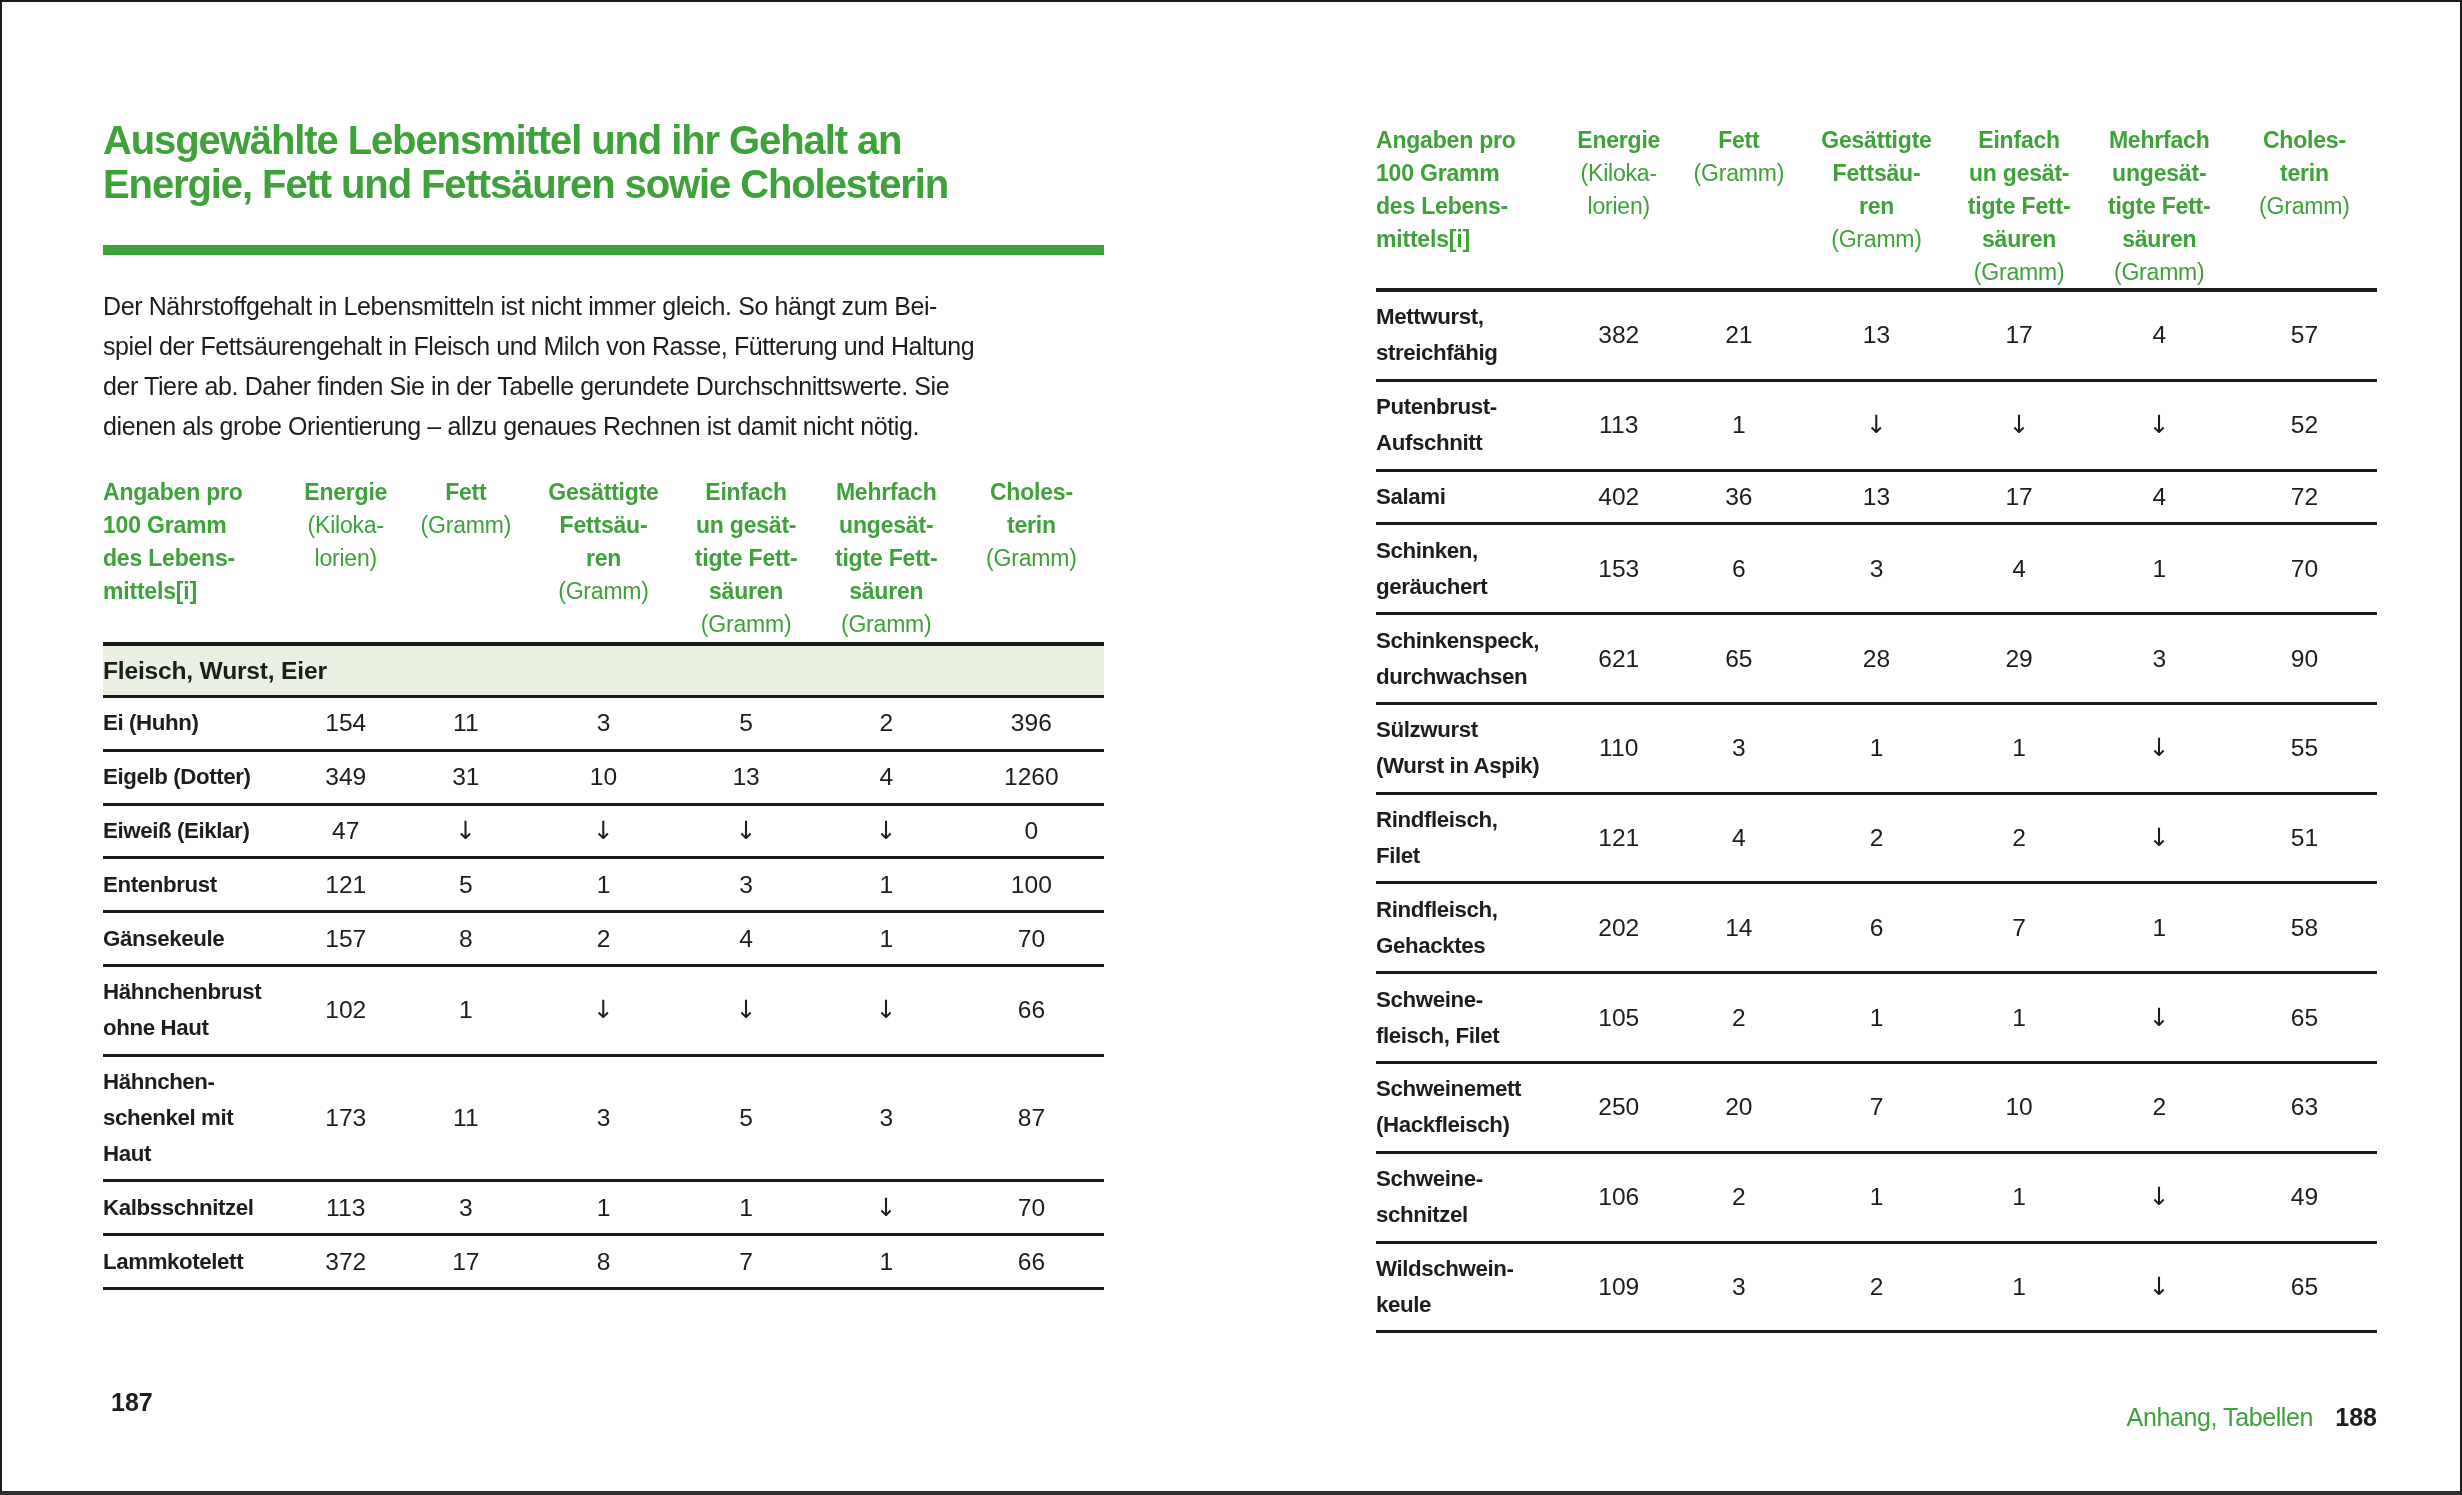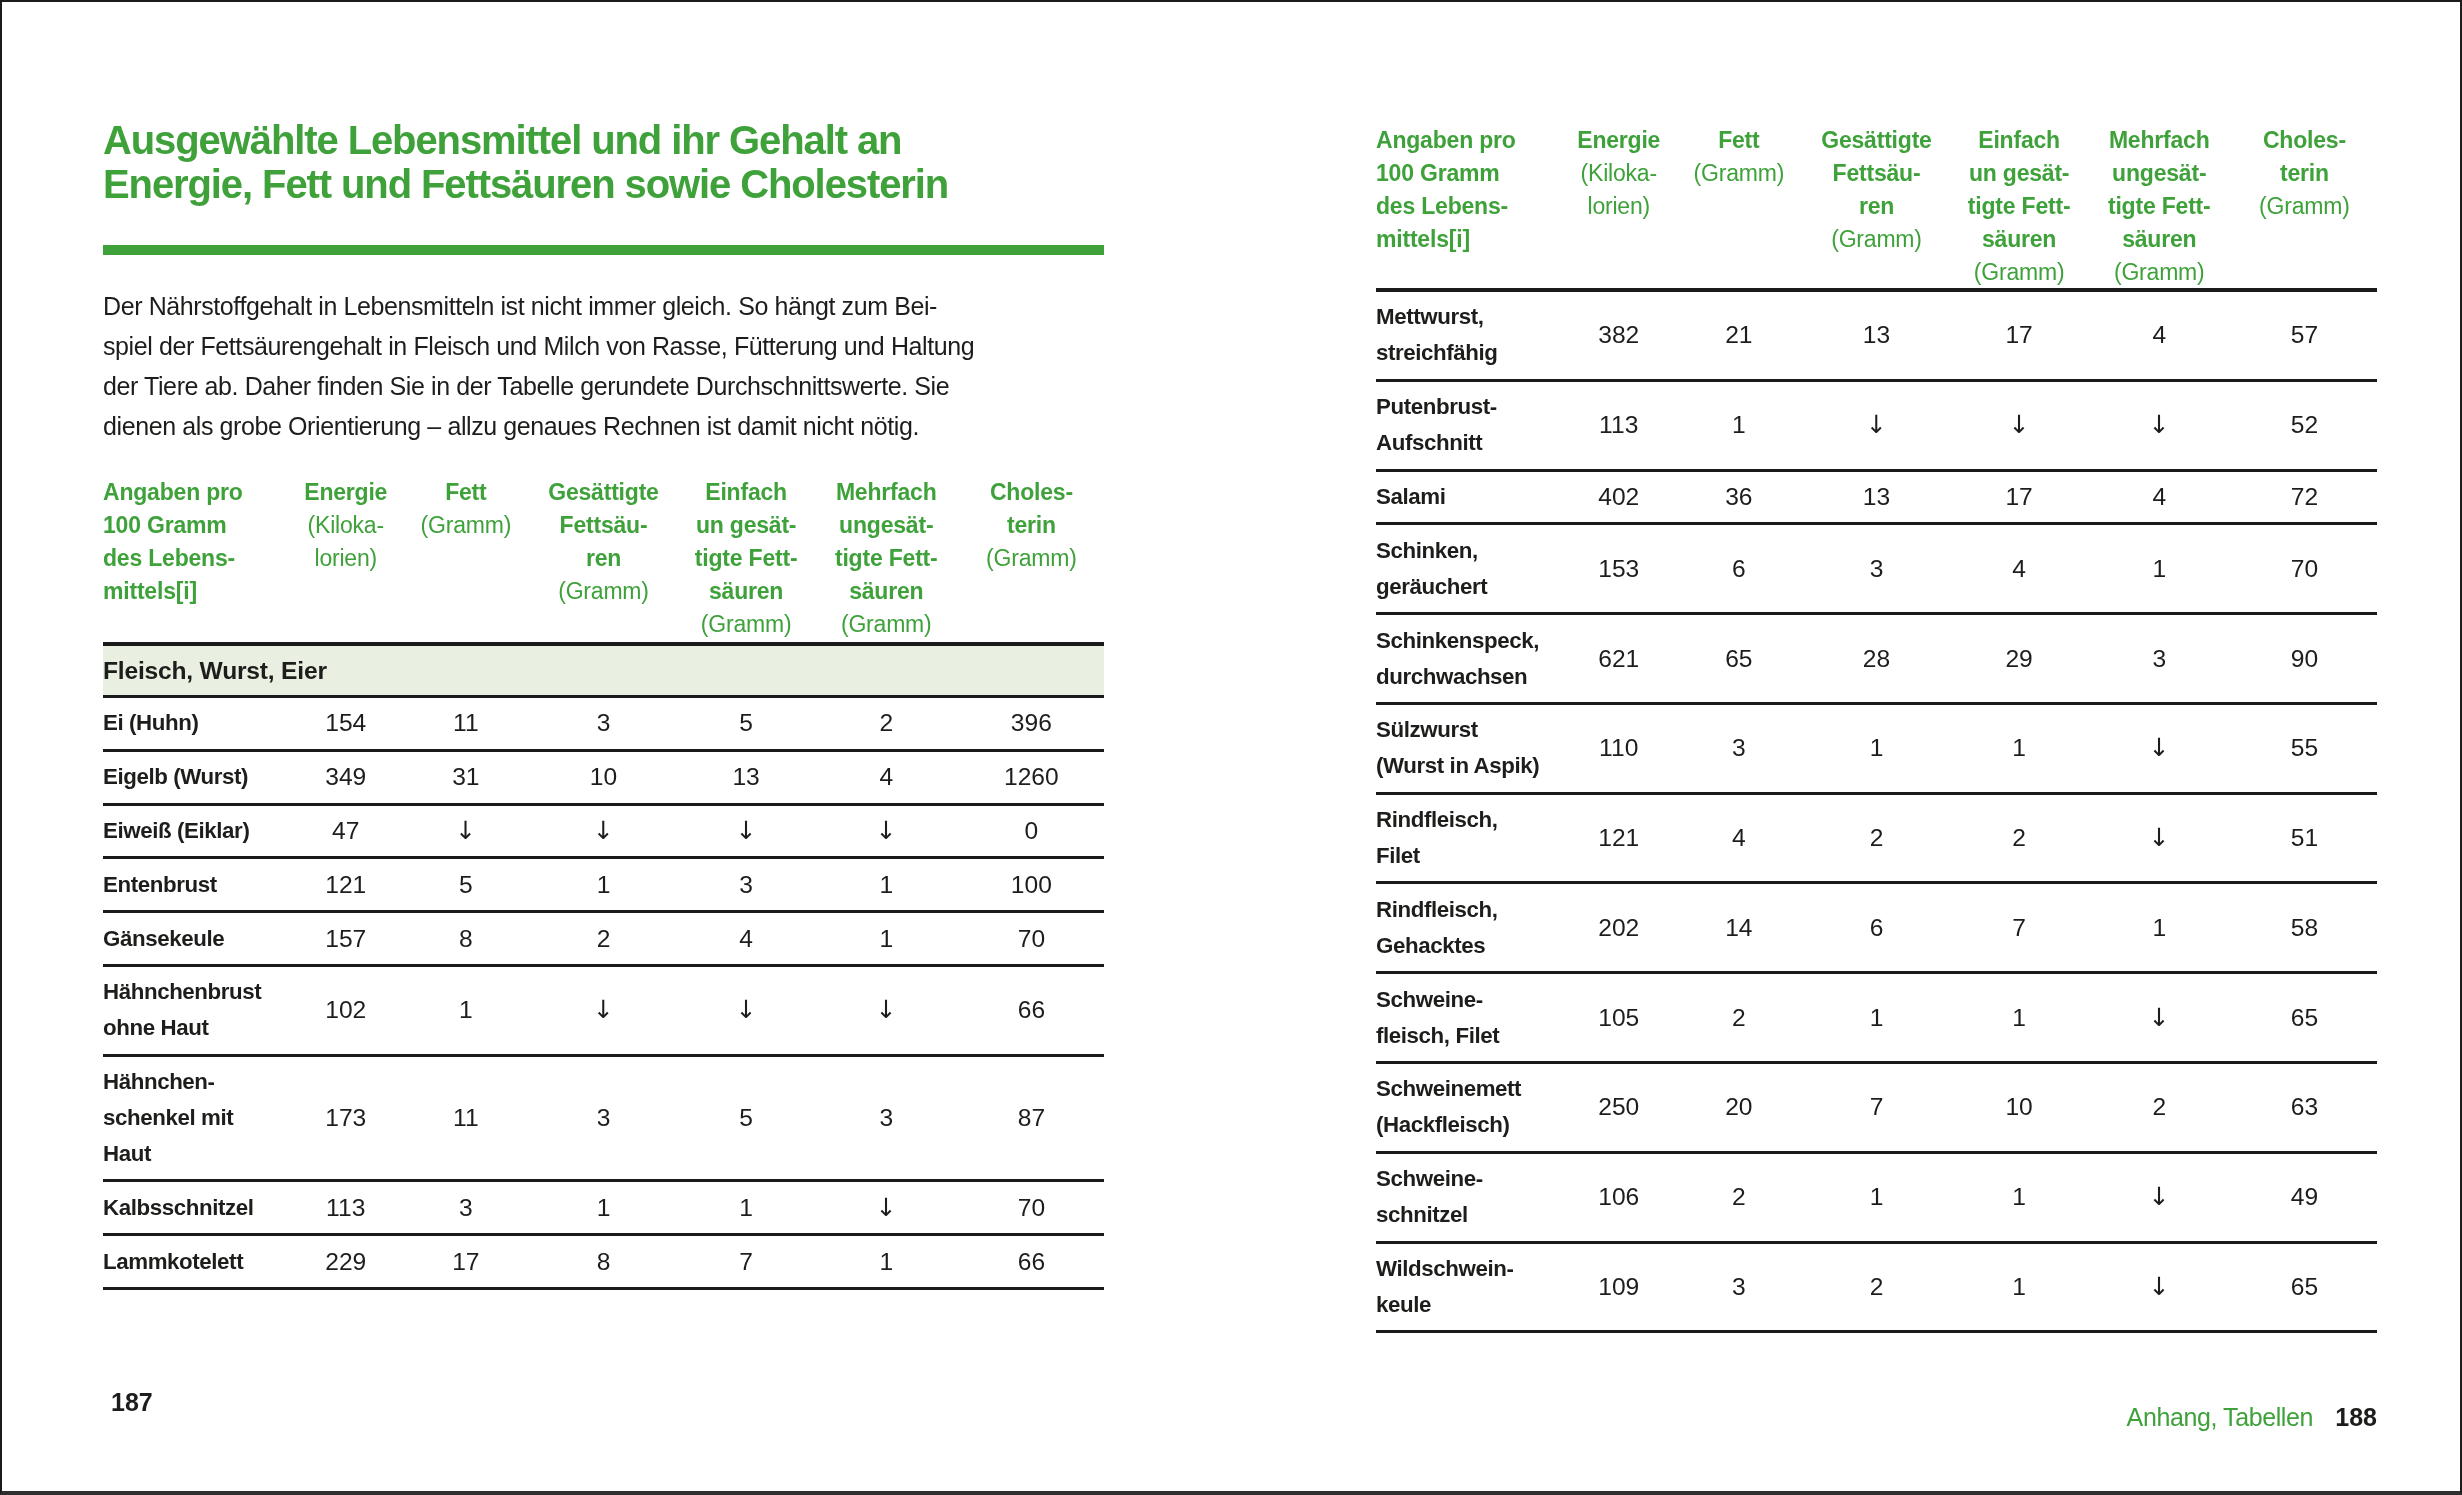--- a/index.html
+++ b/index.html
@@ -129,21 +129,21 @@
   <div class="t-row grid7">
         <span class="t-name">Ei (Huhn)</span>
         <span class="t-val">154</span>
         <span class="t-val">11</span>
         <span class="t-val">3</span>
         <span class="t-val">5</span>
         <span class="t-val">2</span>
         <span class="t-val">396</span>
       </div>
       <div class="t-row grid7">
-        <span class="t-name">Eigelb (Wurst)</span>
+        <span class="t-name">Eigelb (Dotter)</span>
         <span class="t-val">349</span>
         <span class="t-val">31</span>
         <span class="t-val">10</span>
         <span class="t-val">13</span>
         <span class="t-val">4</span>
         <span class="t-val">1260</span>
       </div>
       <div class="t-row grid7">
         <span class="t-name">Eiweiß (Eiklar)</span>
         <span class="t-val">47</span>
@@ -196,21 +196,21 @@
         <span class="t-name">Kalbsschnitzel</span>
         <span class="t-val">113</span>
         <span class="t-val">3</span>
         <span class="t-val">1</span>
         <span class="t-val">1</span>
         <span class="t-val arrow">↓</span>
         <span class="t-val">70</span>
       </div>
       <div class="t-row grid7">
         <span class="t-name">Lammkotelett</span>
-        <span class="t-val">229</span>
+        <span class="t-val">372</span>
         <span class="t-val">17</span>
         <span class="t-val">8</span>
         <span class="t-val">7</span>
         <span class="t-val">1</span>
         <span class="t-val">66</span>
       </div>
     </div>
 
   <div class="page-num" id="page-num-left">187</div>
 </section>

